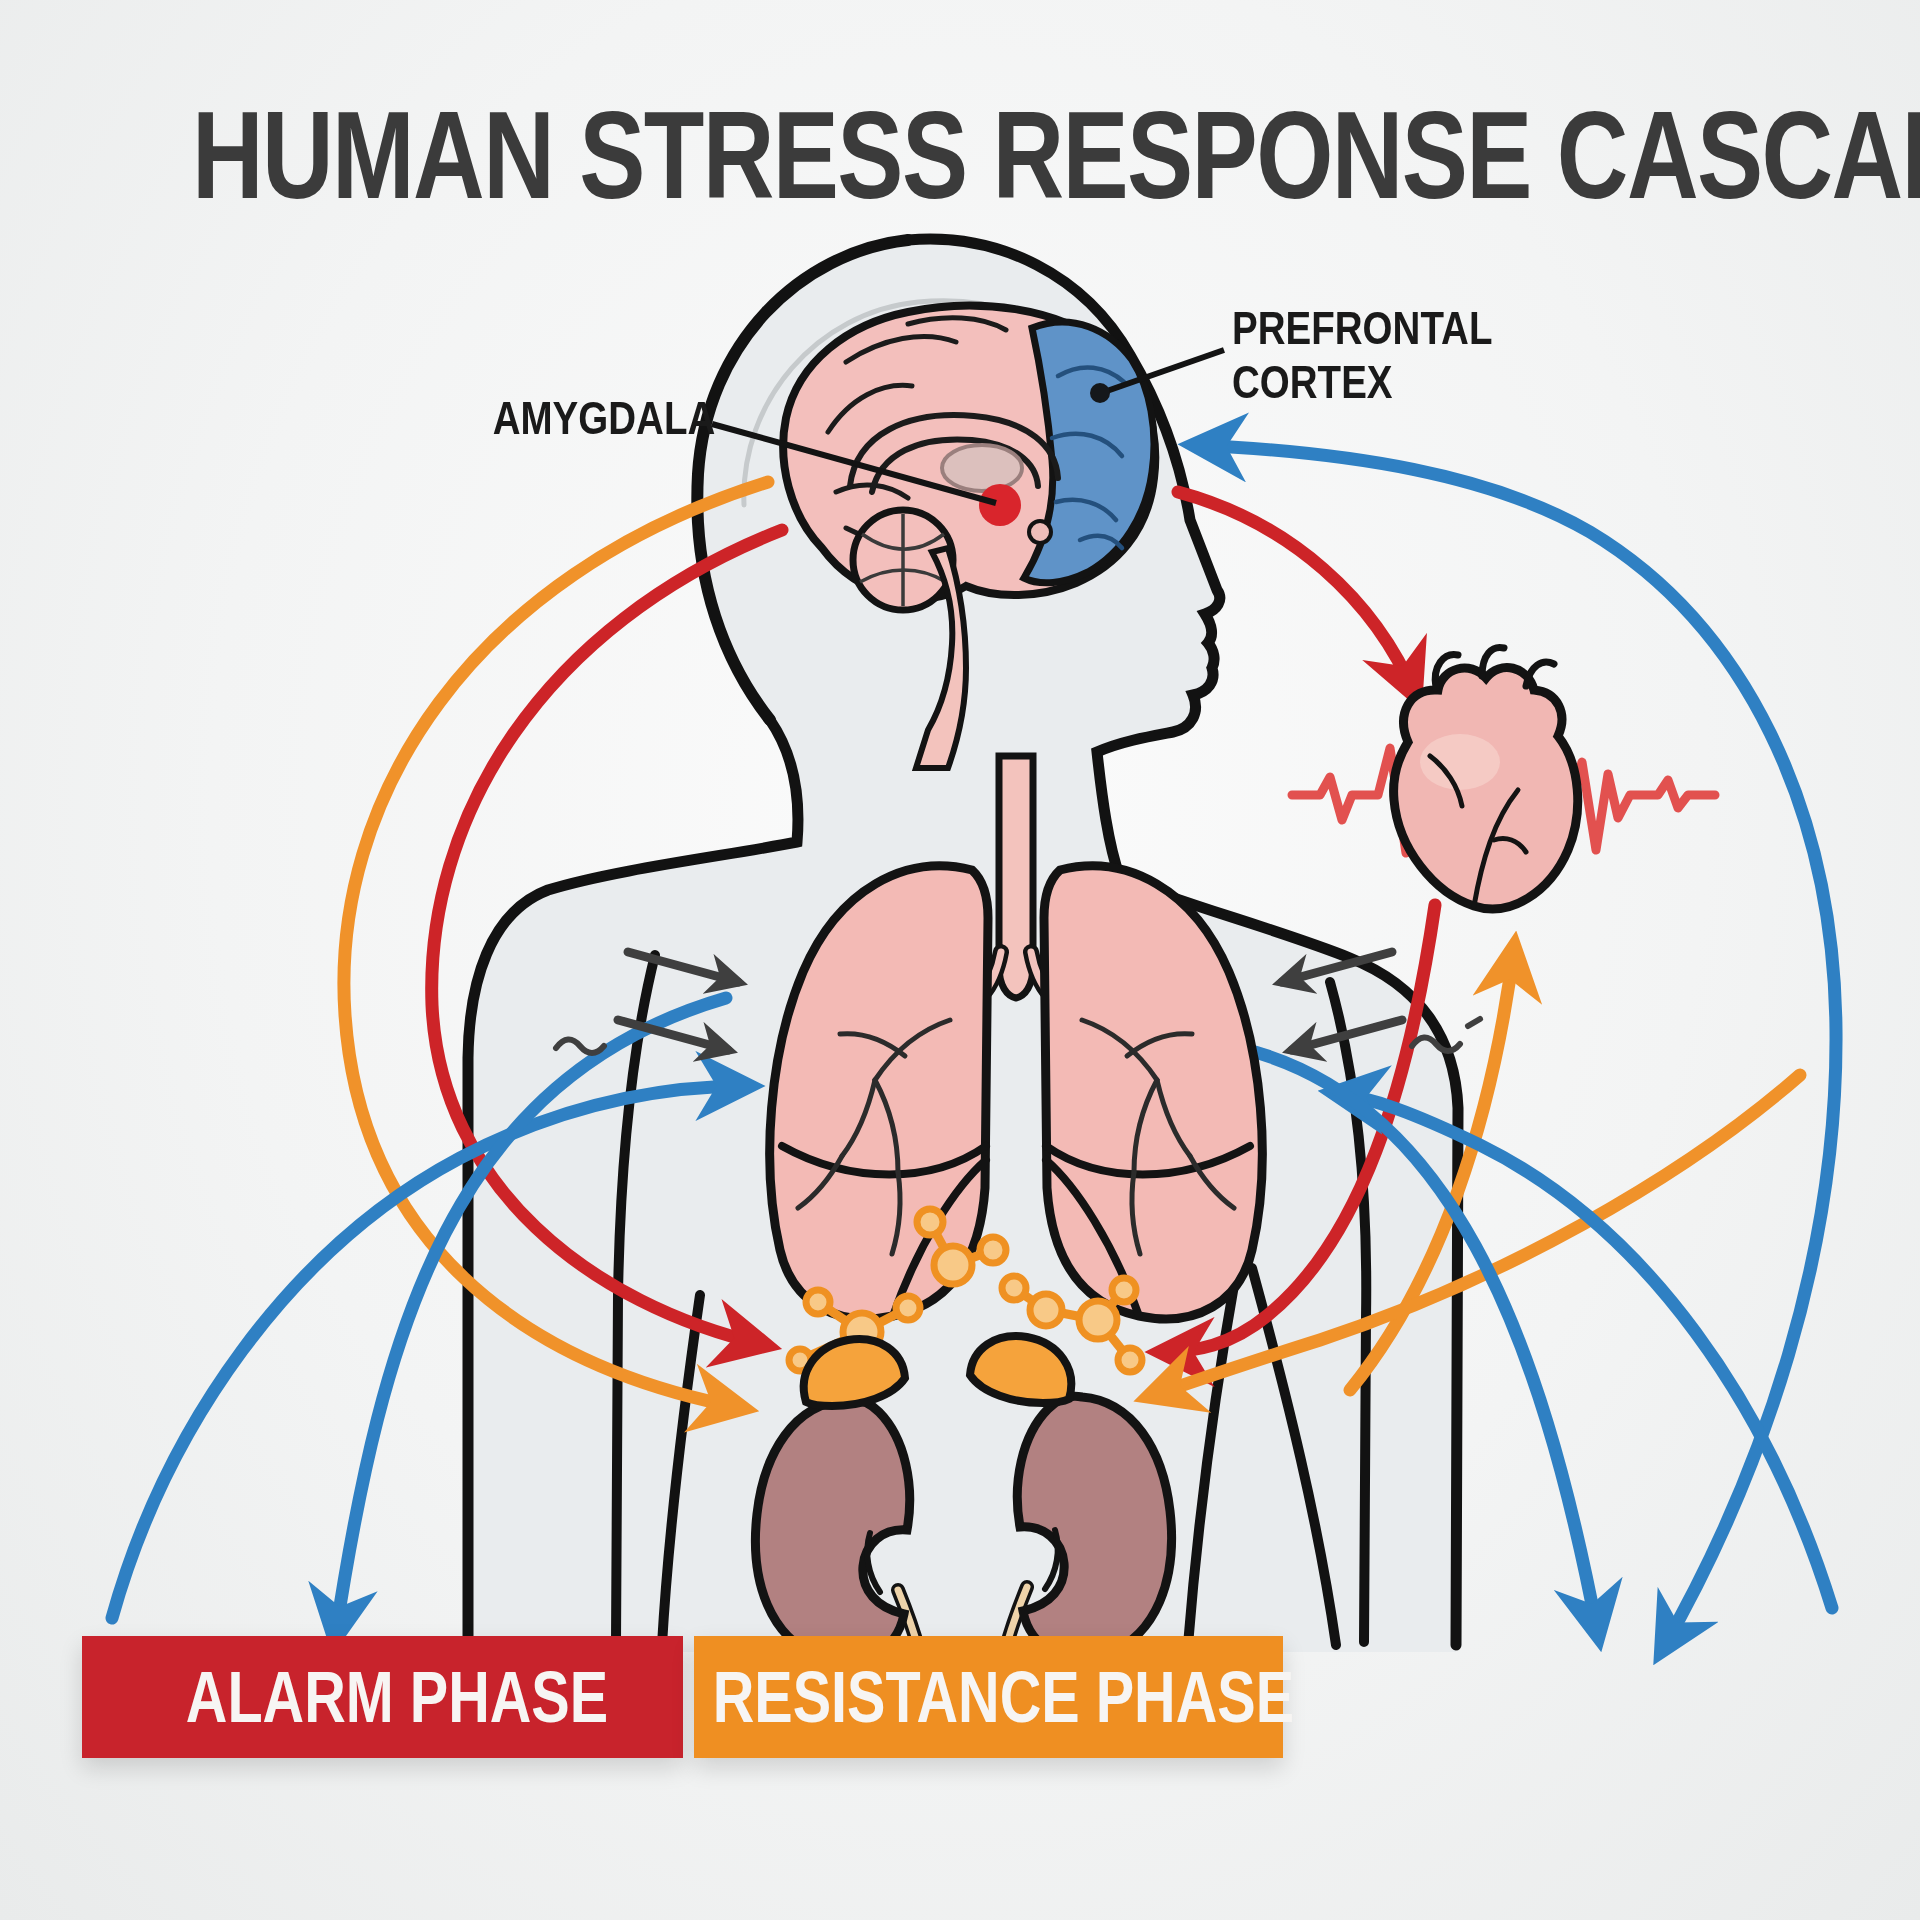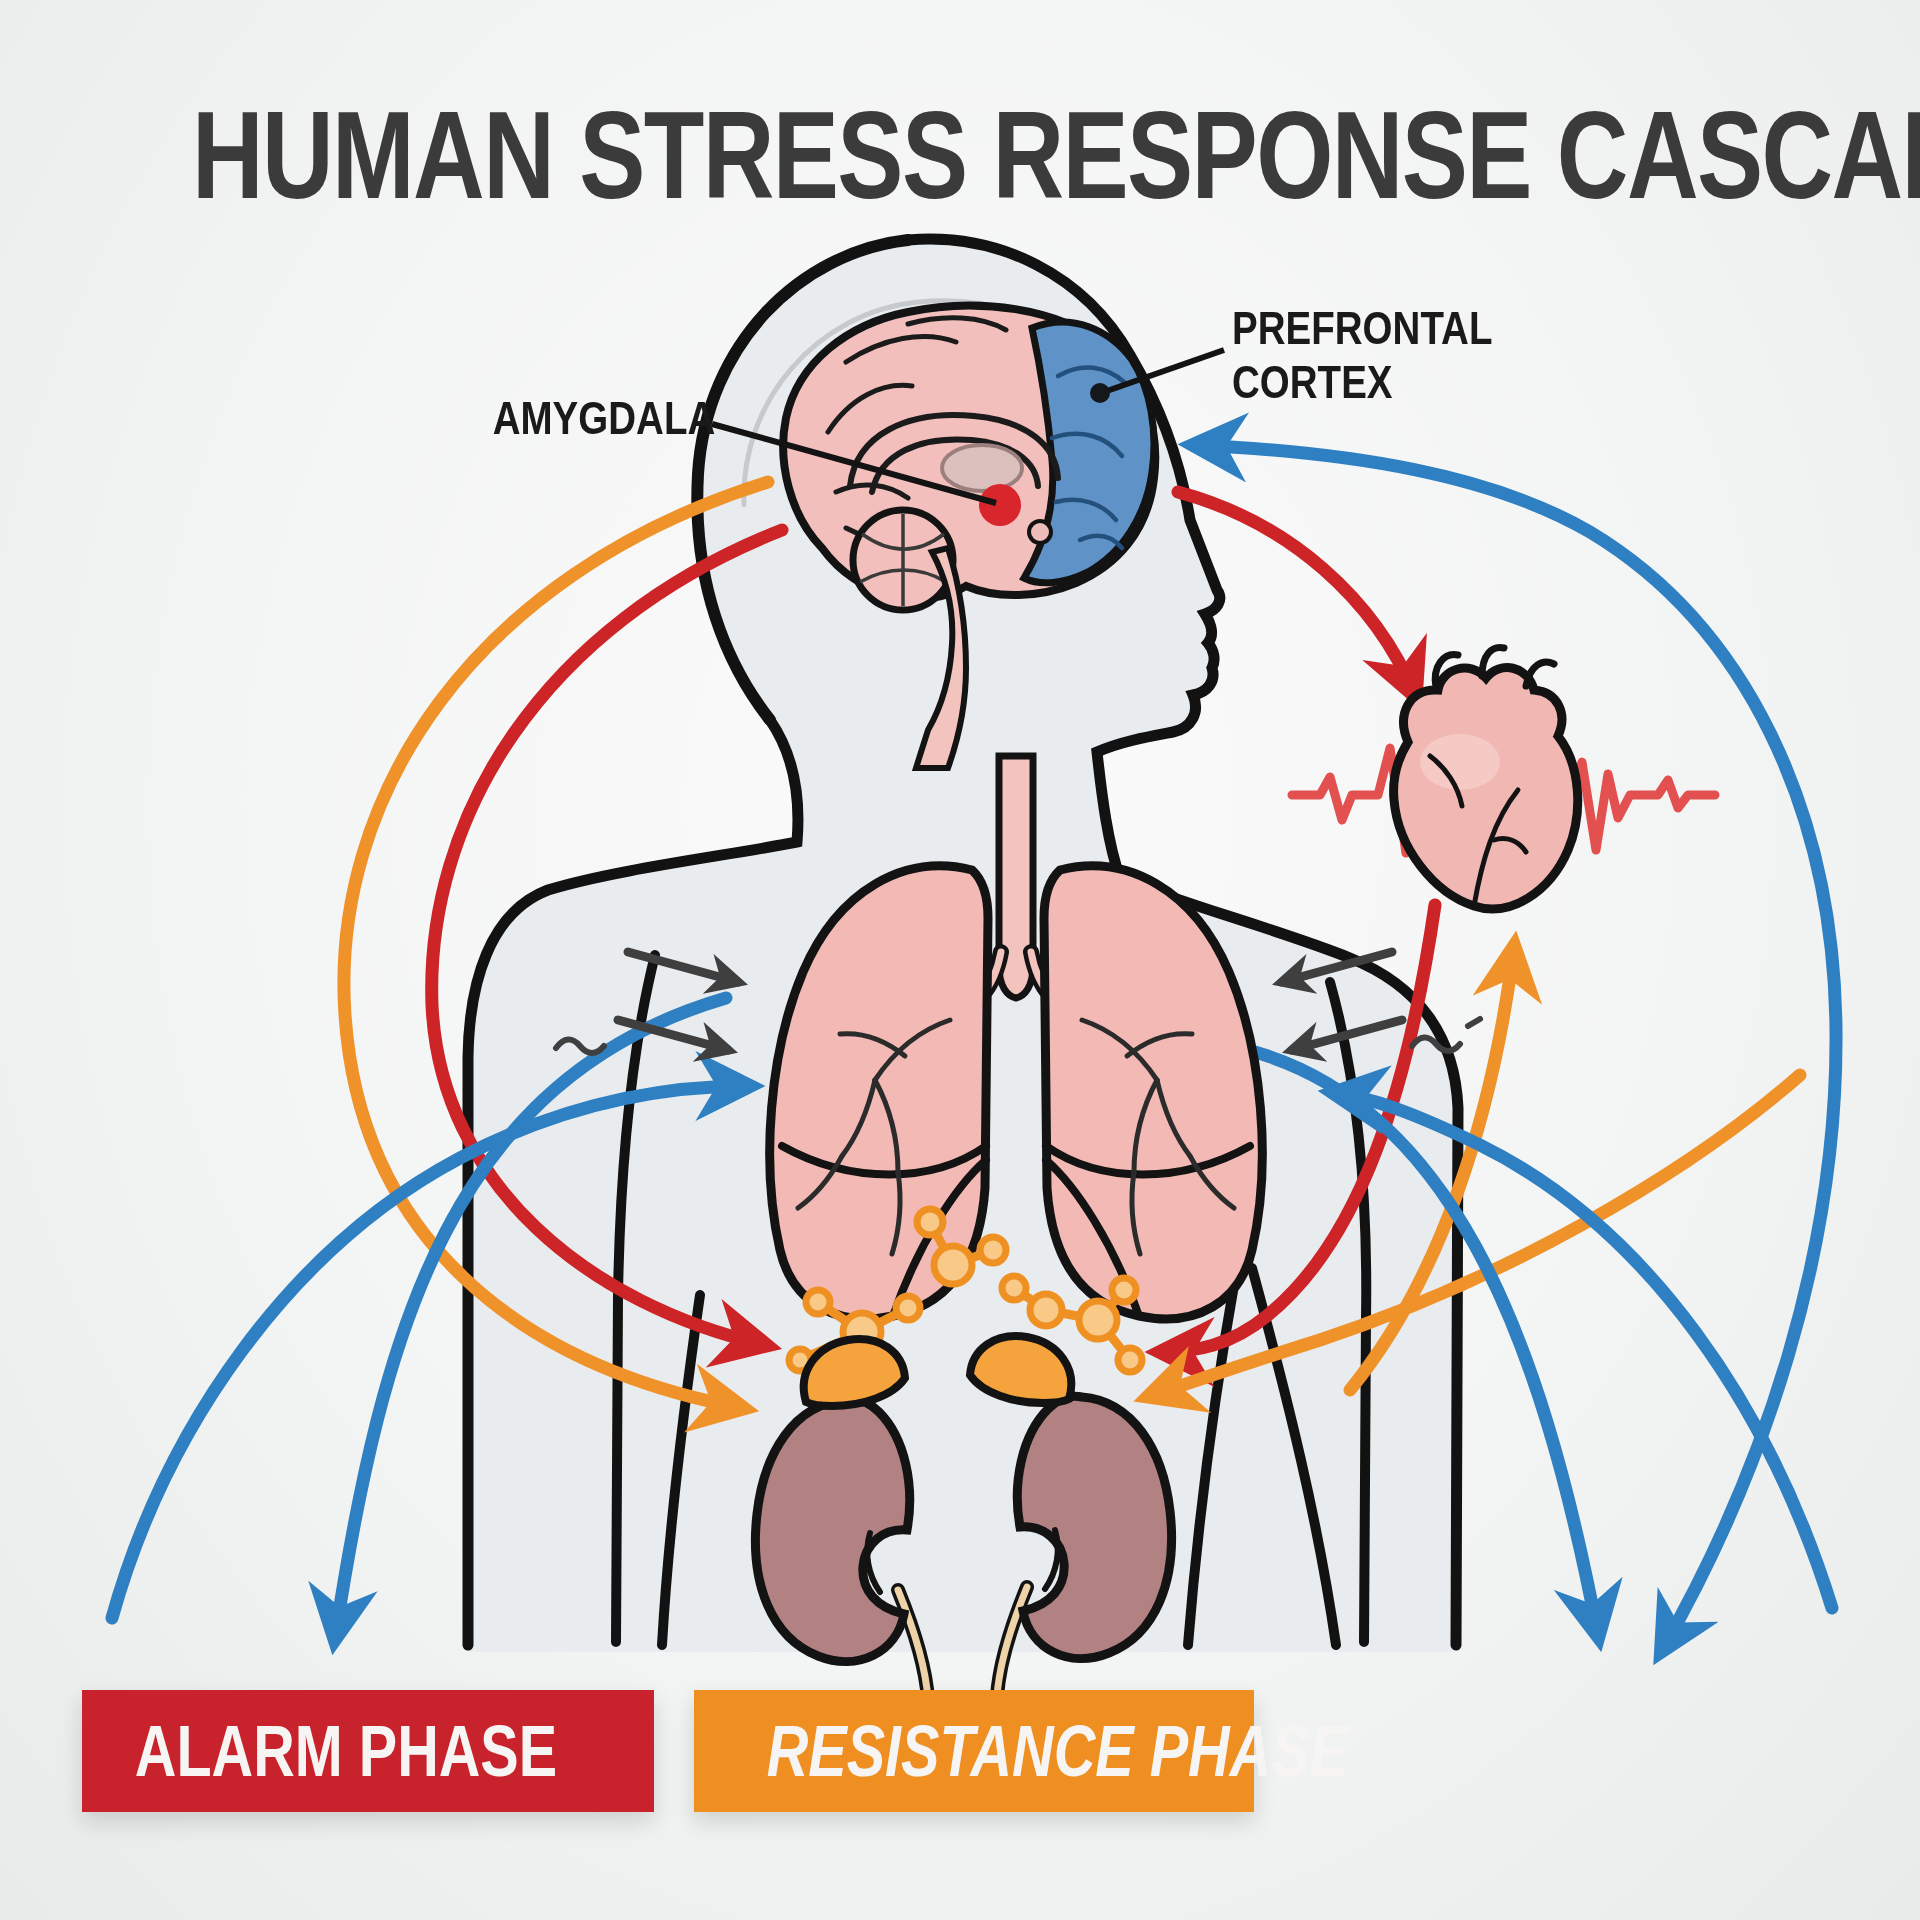--- a/index.html
+++ b/index.html
@@ -8,22 +8,23 @@
     font-family:"Liberation Sans",sans-serif;
     background:radial-gradient(ellipse at 50% 42%, #fbfbfb 0%, #f3f4f4 55%, #e9ebeb 100%);
   }
   .title{
     position:absolute;top:84px;left:0;width:100%;text-align:center;
     font-size:124px;font-weight:800;color:#3b3b3b;letter-spacing:-2px;
     transform:scaleX(.8);transform-origin:center;white-space:nowrap;
   }
   svg.art{position:absolute;left:0;top:0;}
   .phase{
-    position:absolute;top:1690px;height:122px;display:flex;align-items:center;
+    position:absolute;top:1636px;height:122px;display:flex;align-items:center;justify-content:center;
     box-shadow:0 10px 22px rgba(0,0,0,.14);
+    padding-left:29px;
   }
   .phase span{
     color:#f7f5f3;font-size:72px;font-weight:800;letter-spacing:0px;
     transform:scaleX(.8);transform-origin:center;white-space:nowrap;
   }
   .phase-alarm{background:#c8232c;}
   .phase-resistance{background:#ef8f22;}
   .phase-exhaustion{background:#2d7dc2;}
 </style>
 </head>
@@ -225,17 +226,17 @@
       </g>
       <g transform="translate(1232,398)">
         <text transform="scale(0.82,1)" text-anchor="start" font-size="47" font-weight="800" fill="#1a1a1a">CORTEX</text>
       </g>
     </g>
   </svg>
 
   <div class="phase phase-alarm" style="left:82px;width:572px;">
     <span>ALARM PHASE</span>
   </div>
-  <div class="phase phase-resistance" style="left:694px;width:560px;font-style:italic;">
+  <div class="phase phase-resistance" style="left:694px;width:560px;">
     <span>RESISTANCE PHASE</span>
   </div>
 
 </div>
 
 </body></html>

